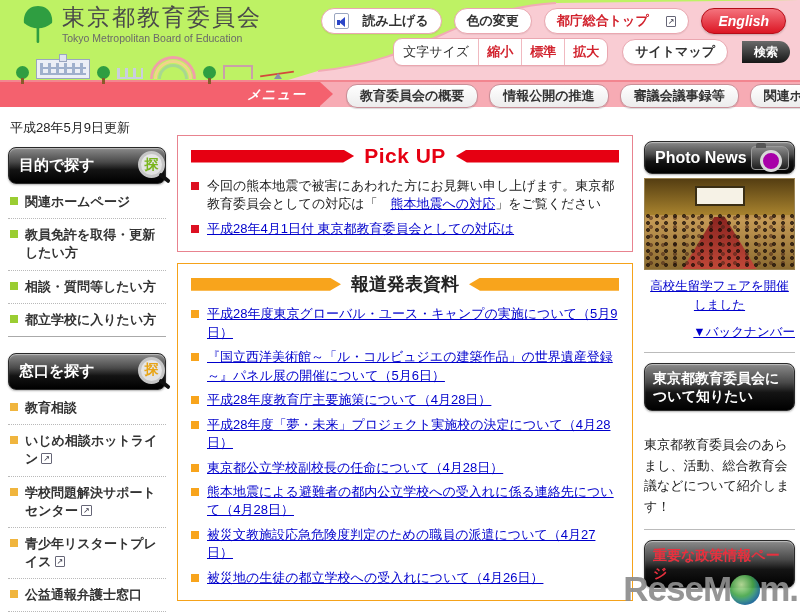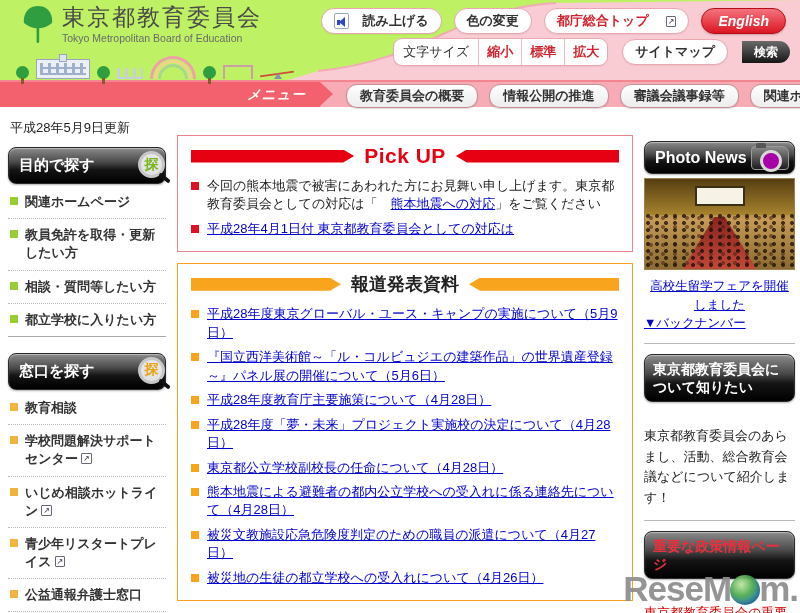--- a/index.html
+++ b/index.html
@@ -104,21 +104,21 @@
   .cam::after { content:''; position:absolute; left:4px; top:-4px; width:10px; height:5px; background:#555; border-radius:2px 2px 0 0; }
   .photo { position:relative; width:100%; height:92px; margin-top:4px; background:linear-gradient(#6a5016,#c59a55 45%,#8a6a30); overflow:hidden; border:1px solid #9a8250; }
   .ph-wall { position:absolute; left:0; right:0; top:0; height:40%; background:linear-gradient(#553e12,#a8832e); }
   .ph-screen { position:absolute; left:50%; top:7px; transform:translateX(-50%); width:50px; height:20px; background:#f6f2e6; border:2px solid #3a2e14; }
   .ph-crowd { position:absolute; left:0; right:0; bottom:0; height:62%; background-image:
       radial-gradient(circle at 3px 3px, rgba(25,12,6,.75) 1.6px, transparent 2.3px),
       radial-gradient(circle at 6px 5px, rgba(70,35,22,.55) 1.6px, transparent 2.3px);
       background-size:9px 7px, 12px 9px; }
   .ph-aisle { position:absolute; left:50%; bottom:0; transform:translateX(-50%); width:74px; height:58%; background:linear-gradient(#8a2420,#c04838); clip-path:polygon(43% 0, 57% 0, 100% 100%, 0 100%); }
   .cap { text-align:center; font-size:12.5px; margin-top:7px; line-height:1.5; }
-  .backnum { text-align:left; font-size:12.5px; margin-top:0; }
+  .backnum { text-align:right; font-size:12.5px; margin-top:9px; }
   .sep { border:none; border-top:1px solid #bbb; margin:11px 0 10px; }
   .rbtn { display:block; width:100%; text-align:left; font-size:14px; line-height:1.3; padding:5px 8px; border-radius:8px; }
   .rbtn.red-text { color:#e8303e; }
   .rdesc { font-size:13px; line-height:1.6; color:#222; margin:24px 0 2px; }
   .rdesc.red { color:#d40000; }
 
   .watermark { position:absolute; right:2px; bottom:4px; z-index:40; display:flex; align-items:center; font-weight:bold; font-size:35px; color:#8e8e8e; letter-spacing:-1px; opacity:.93; }
   .globe { width:30px; height:30px; border-radius:50%; margin:2px -1px 0; background:radial-gradient(circle at 38% 32%, #bfe6a0 0%, #49a84c 42%, #1f7fbf 75%, #135f94 100%); box-shadow:inset -2px -2px 4px rgba(0,0,0,.25); }
 </style>
 </head>
@@ -218,22 +218,22 @@
         <li><span>相談・質問等したい方</span></li>
         <li><span>都立学校に入りたい方</span></li>
       </ul>
 
       <div class="bbtn">
         <span>窓口を探す</span>
         <span class="mag orange">探</span>
       </div>
       <ul class="sblist o">
         <li><span>教育相談</span></li>
+        <li><span>いじめ相談ホットライン</span><span class="ext">↗</span></li>
         <li><span>学校問題解決サポートセンター</span><span class="ext">↗</span></li>
-        <li><span>いじめ相談ホットライン</span><span class="ext">↗</span></li>
         <li><span>青少年リスタートプレイス</span><span class="ext">↗</span></li>
         <li><span>公益通報弁護士窓口</span></li>
         <li></li>
 
       </ul>
     </div>
 
     <div class="col-main">
 
       <div class="box">

